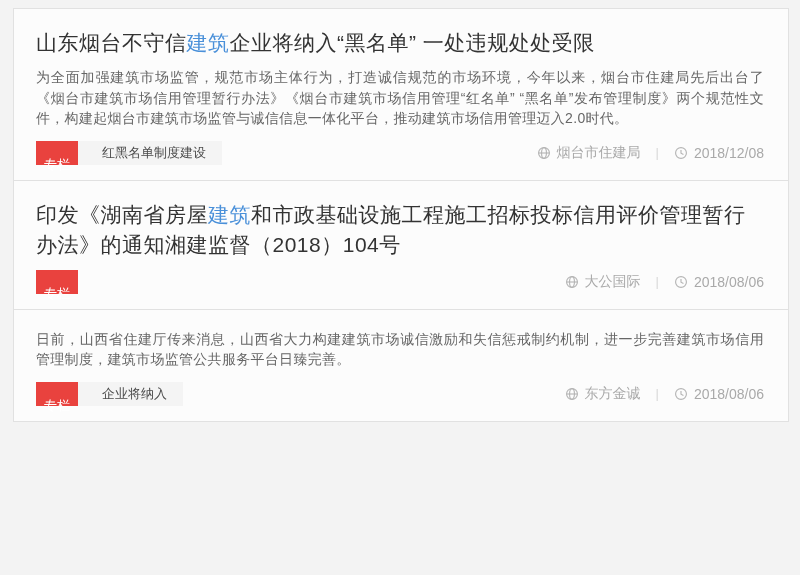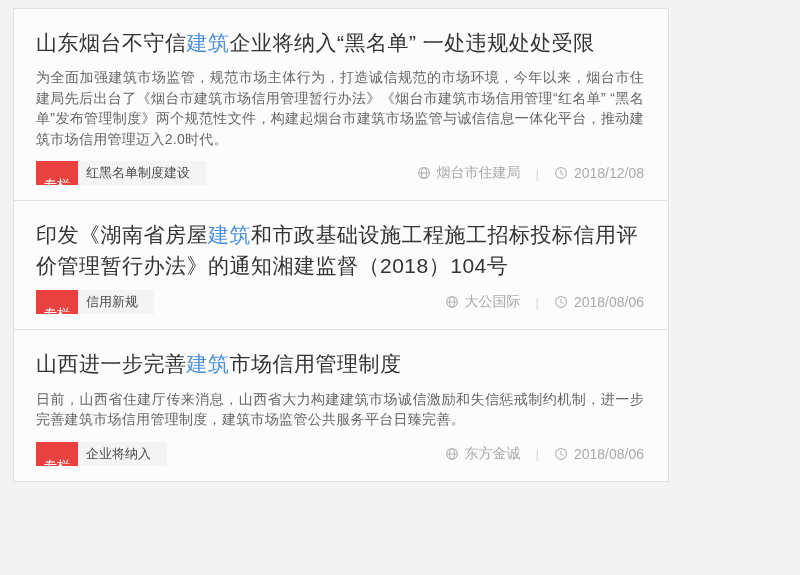--- a/index.html
+++ b/index.html
@@ -10,21 +10,21 @@
   }
   *{box-sizing:border-box;}
   html,body{margin:0;padding:0;}
   body{
     width:800px;height:575px;overflow:hidden;
     background:var(--page-bg);
     font-family:"Liberation Sans","DejaVu Sans",sans-serif;
   }
   .list{
     margin:8px 22px 0 13px;
-    width:656px;
+    width:776px;
     background:var(--card-bg);
     border:1px solid var(--divider);
   }
   .article{
     padding:19px 24px 15px 22px;
     border-bottom:1px solid var(--divider);
   }
   .article:last-child{border-bottom:none;}
   .title{
     margin:0 0 9px 0;
@@ -54,21 +54,21 @@
     height:24px;line-height:24px;
     padding:12px 8px;
     background:var(--badge-bg);
     color:var(--badge-text);
     font-size:13px;
     flex:0 0 auto;
   }
   .tag{
     display:inline-block;
     height:24px;line-height:24px;
-    padding:0 16px 0 8px;
+    padding:0 16px 0 24px;
     background:var(--tag-bg);
     color:var(--tag-text);
     font-size:13px;
     cursor:pointer;
     flex:0 0 auto;
   }
   .meta{
     margin-left:auto;
     display:flex;
     align-items:center;
@@ -112,21 +112,20 @@
           <span>2018/12/08</span>
         </span>
       </div>
     </div>
   </article>
 
   <article class="article">
     <h2 class="title"><span>印发《湖南省房屋</span><span class="hl">建筑</span><span>和市政基础设施工程施工招标投标信用评价管理暂行办法》的通知湘建监督（2018）104号</span></h2>
     <div class="footer">
       <span class="badge">专栏</span>
-      <span class="tag">信用新规</span>
       <div class="meta">
         <span class="meta-item">
           <span class="icon">
             <svg viewBox="0 0 16 16">
               <circle cx="8" cy="8" r="6.2"></circle>
               <ellipse cx="8" cy="8" rx="2.8" ry="6.2"></ellipse>
               <line x1="1.8" y1="8" x2="14.2" y2="8"></line>
             </svg>
           </span>
           <span>大公国际</span>
@@ -139,21 +138,20 @@
               <polyline points="8,4.5 8,8.3 10.8,9.8"></polyline>
             </svg>
           </span>
           <span>2018/08/06</span>
         </span>
       </div>
     </div>
   </article>
 
   <article class="article">
-    <h2 class="title"><span>山西进一步完善</span><span class="hl">建筑</span><span>市场信用管理制度</span></h2>
     <p class="excerpt">日前，山西省住建厅传来消息，山西省大力构建建筑市场诚信激励和失信惩戒制约机制，进一步完善建筑市场信用管理制度，建筑市场监管公共服务平台日臻完善。</p>
     <div class="footer">
       <span class="badge">专栏</span>
       <span class="tag">企业将纳入</span>
       <div class="meta">
         <span class="meta-item">
           <span class="icon">
             <svg viewBox="0 0 16 16">
               <circle cx="8" cy="8" r="6.2"></circle>
               <ellipse cx="8" cy="8" rx="2.8" ry="6.2"></ellipse>

